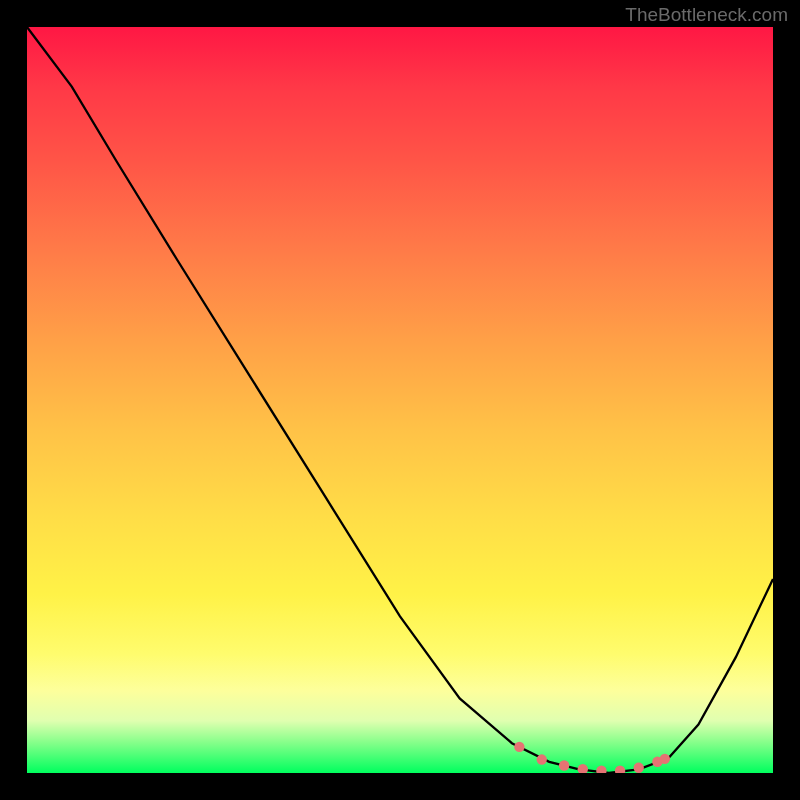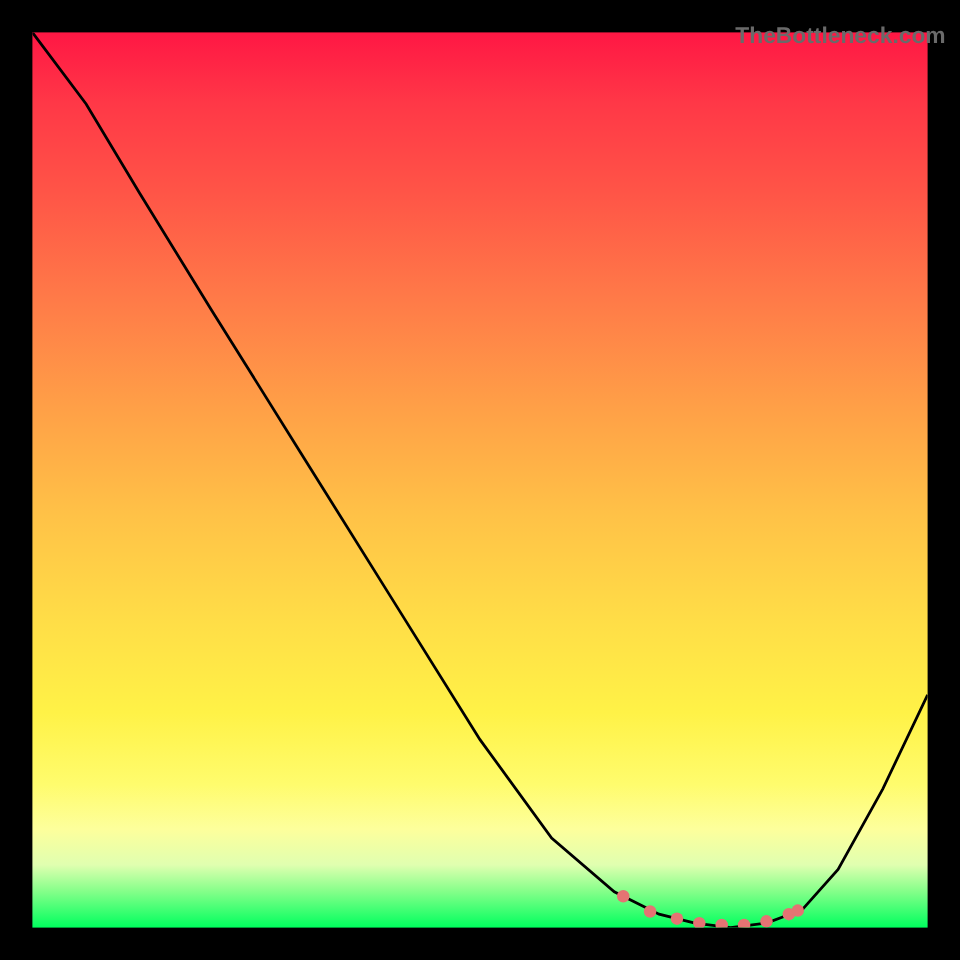--- a/index.html
+++ b/index.html
@@ -9,25 +9,25 @@
     }
     body {
       width: 800px;
       height: 800px;
       background: #000;
       position: relative;
       font-family: Arial, sans-serif;
     }
     .watermark {
       position: absolute;
-      top: 20px;
+      top: 4px;
       right: 12px;
       color: #6a6a6a;
       font-size: 19px;
-      font-weight: bold;
+      font-weight: normal;
       z-index: 10;
     }
     .chart-area {
       position: absolute;
       top: 27px;
       left: 27px;
       width: 746px;
       height: 746px;
     }
     .gradient-bg {

